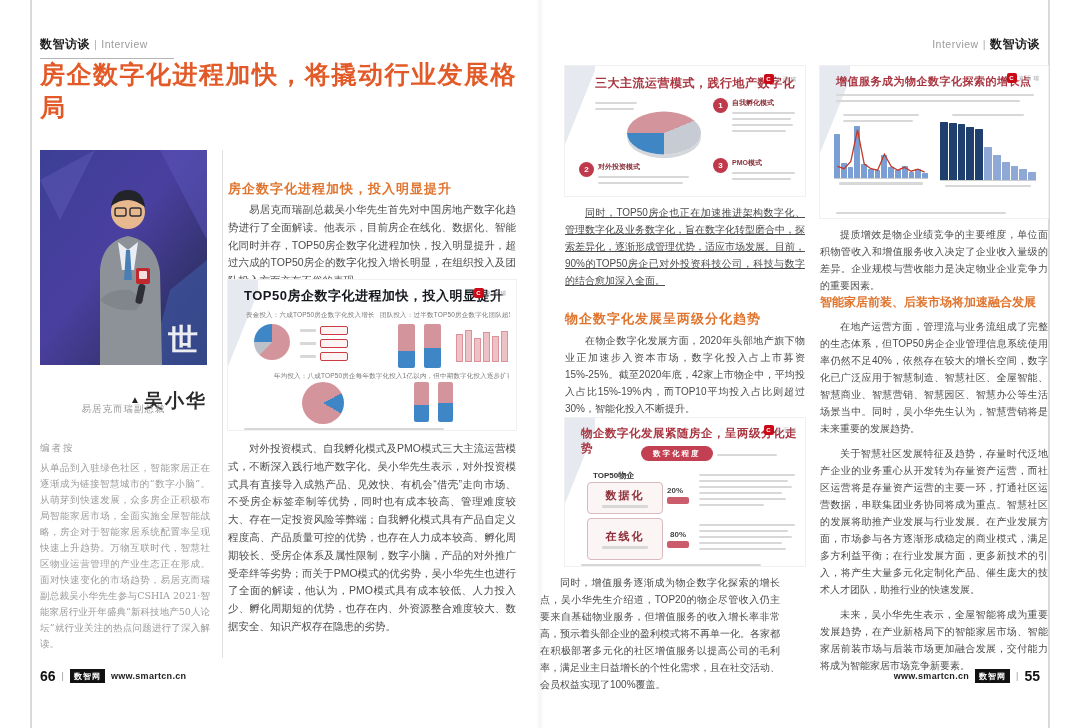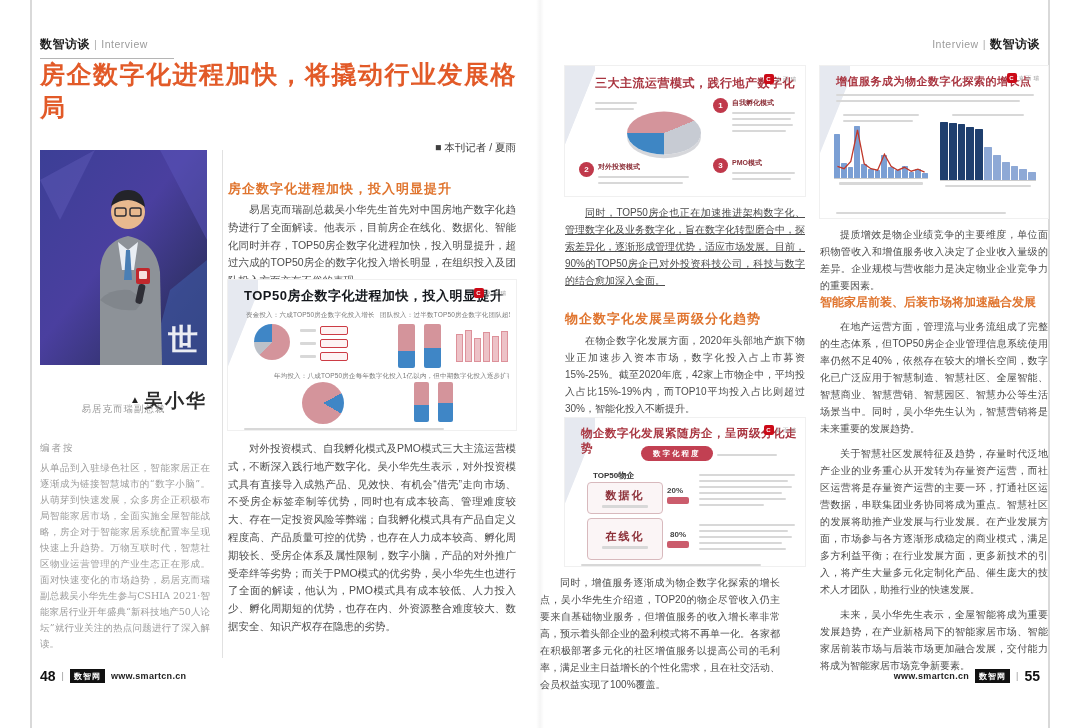--- a/index.html
+++ b/index.html
@@ -78,21 +78,20 @@
   <div class="fold"></div>
 
   <div class="hdr hdr-left">
     <span class="zh">数智访谈</span><span class="sep">|</span><span class="en">Interview</span>
   </div>
   <div class="hdr hdr-right">
     <span class="en">Interview</span><span class="sep">|</span><span class="zh">数智访谈</span>
   </div>
 
   <h1 class="main-title" style="margin:0;">房企数字化进程加快，将撬动行业发展格局</h1>
-  <div class="byline">■ 本刊记者 / 夏雨</div>
 
   <div class="photo">
     <svg width="167" height="215" viewBox="0 0 167 215">
       <defs>
         <linearGradient id="bg" x1="0" y1="0" x2="1" y2="1">
           <stop offset="0" stop-color="#3c3f96"></stop>
             <stop offset=".45" stop-color="#4a3f9f"></stop>
           <stop offset=".75" stop-color="#33336f"></stop>
             <stop offset="1" stop-color="#2a2c5e"></stop>
         </linearGradient>
@@ -371,21 +370,21 @@
     <p class="body-p">提质增效是物企业绩竞争的主要维度，单位面积物管收入和增值服务收入决定了企业收入量级的差异。企业规模与营收能力是决定物业企业竞争力的重要因素。</p>
   </div>
   <div class="abs subhead" style="left:820px;top:294px;font-size:12px;letter-spacing:0;">智能家居前装、后装市场将加速融合发展</div>
   <div class="abs sm" style="left:820px;top:318px;width:228px;">
     <p class="body-p">在地产运营方面，管理流与业务流组成了完整的生态体系，但TOP50房企企业管理信息系统使用率仍然不足40%，依然存在较大的增长空间，数字化已广泛应用于智慧制造、智慧社区、全屋智能、智慧商业、智慧营销、智慧园区、智慧办公等生活场景当中。同时，吴小华先生认为，智慧营销将是未来重要的发展趋势。</p>
     <p class="body-p">关于智慧社区发展特征及趋势，存量时代泛地产企业的业务重心从开发转为存量资产运营，而社区运营将是存量资产运营的主要一环，打通社区运营数据，串联集团业务协同将成为重点。智慧社区的发展将助推产业发展与行业发展。在产业发展方面，市场参与各方逐渐形成稳定的商业模式，满足多方利益平衡；在行业发展方面，更多新技术的引入，将产生大量多元化定制化产品、催生庞大的技术人才团队，助推行业的快速发展。</p>
     <p class="body-p">未来，吴小华先生表示，全屋智能将成为重要发展趋势，在产业新格局下的智能家居市场、智能家居前装市场与后装市场更加融合发展，交付能力将成为智能家居市场竞争新要素。</p>
   </div>
 
   <div class="ftr" style="left:40px;">
-    <span class="pg">48</span>
+    <span class="pg">66</span>
     <span class="bar">|</span>
     <span class="badge">数智网</span>
     <span class="url">www.smartcn.cn</span>
   </div>
   <div class="ftr" style="left:760px;width:280px;justify-content:flex-end;">
     <span class="url">www.smartcn.cn</span>
     <span class="badge">数智网</span>
     <span class="bar">|</span>
     <span class="pg">55</span>
   </div>

